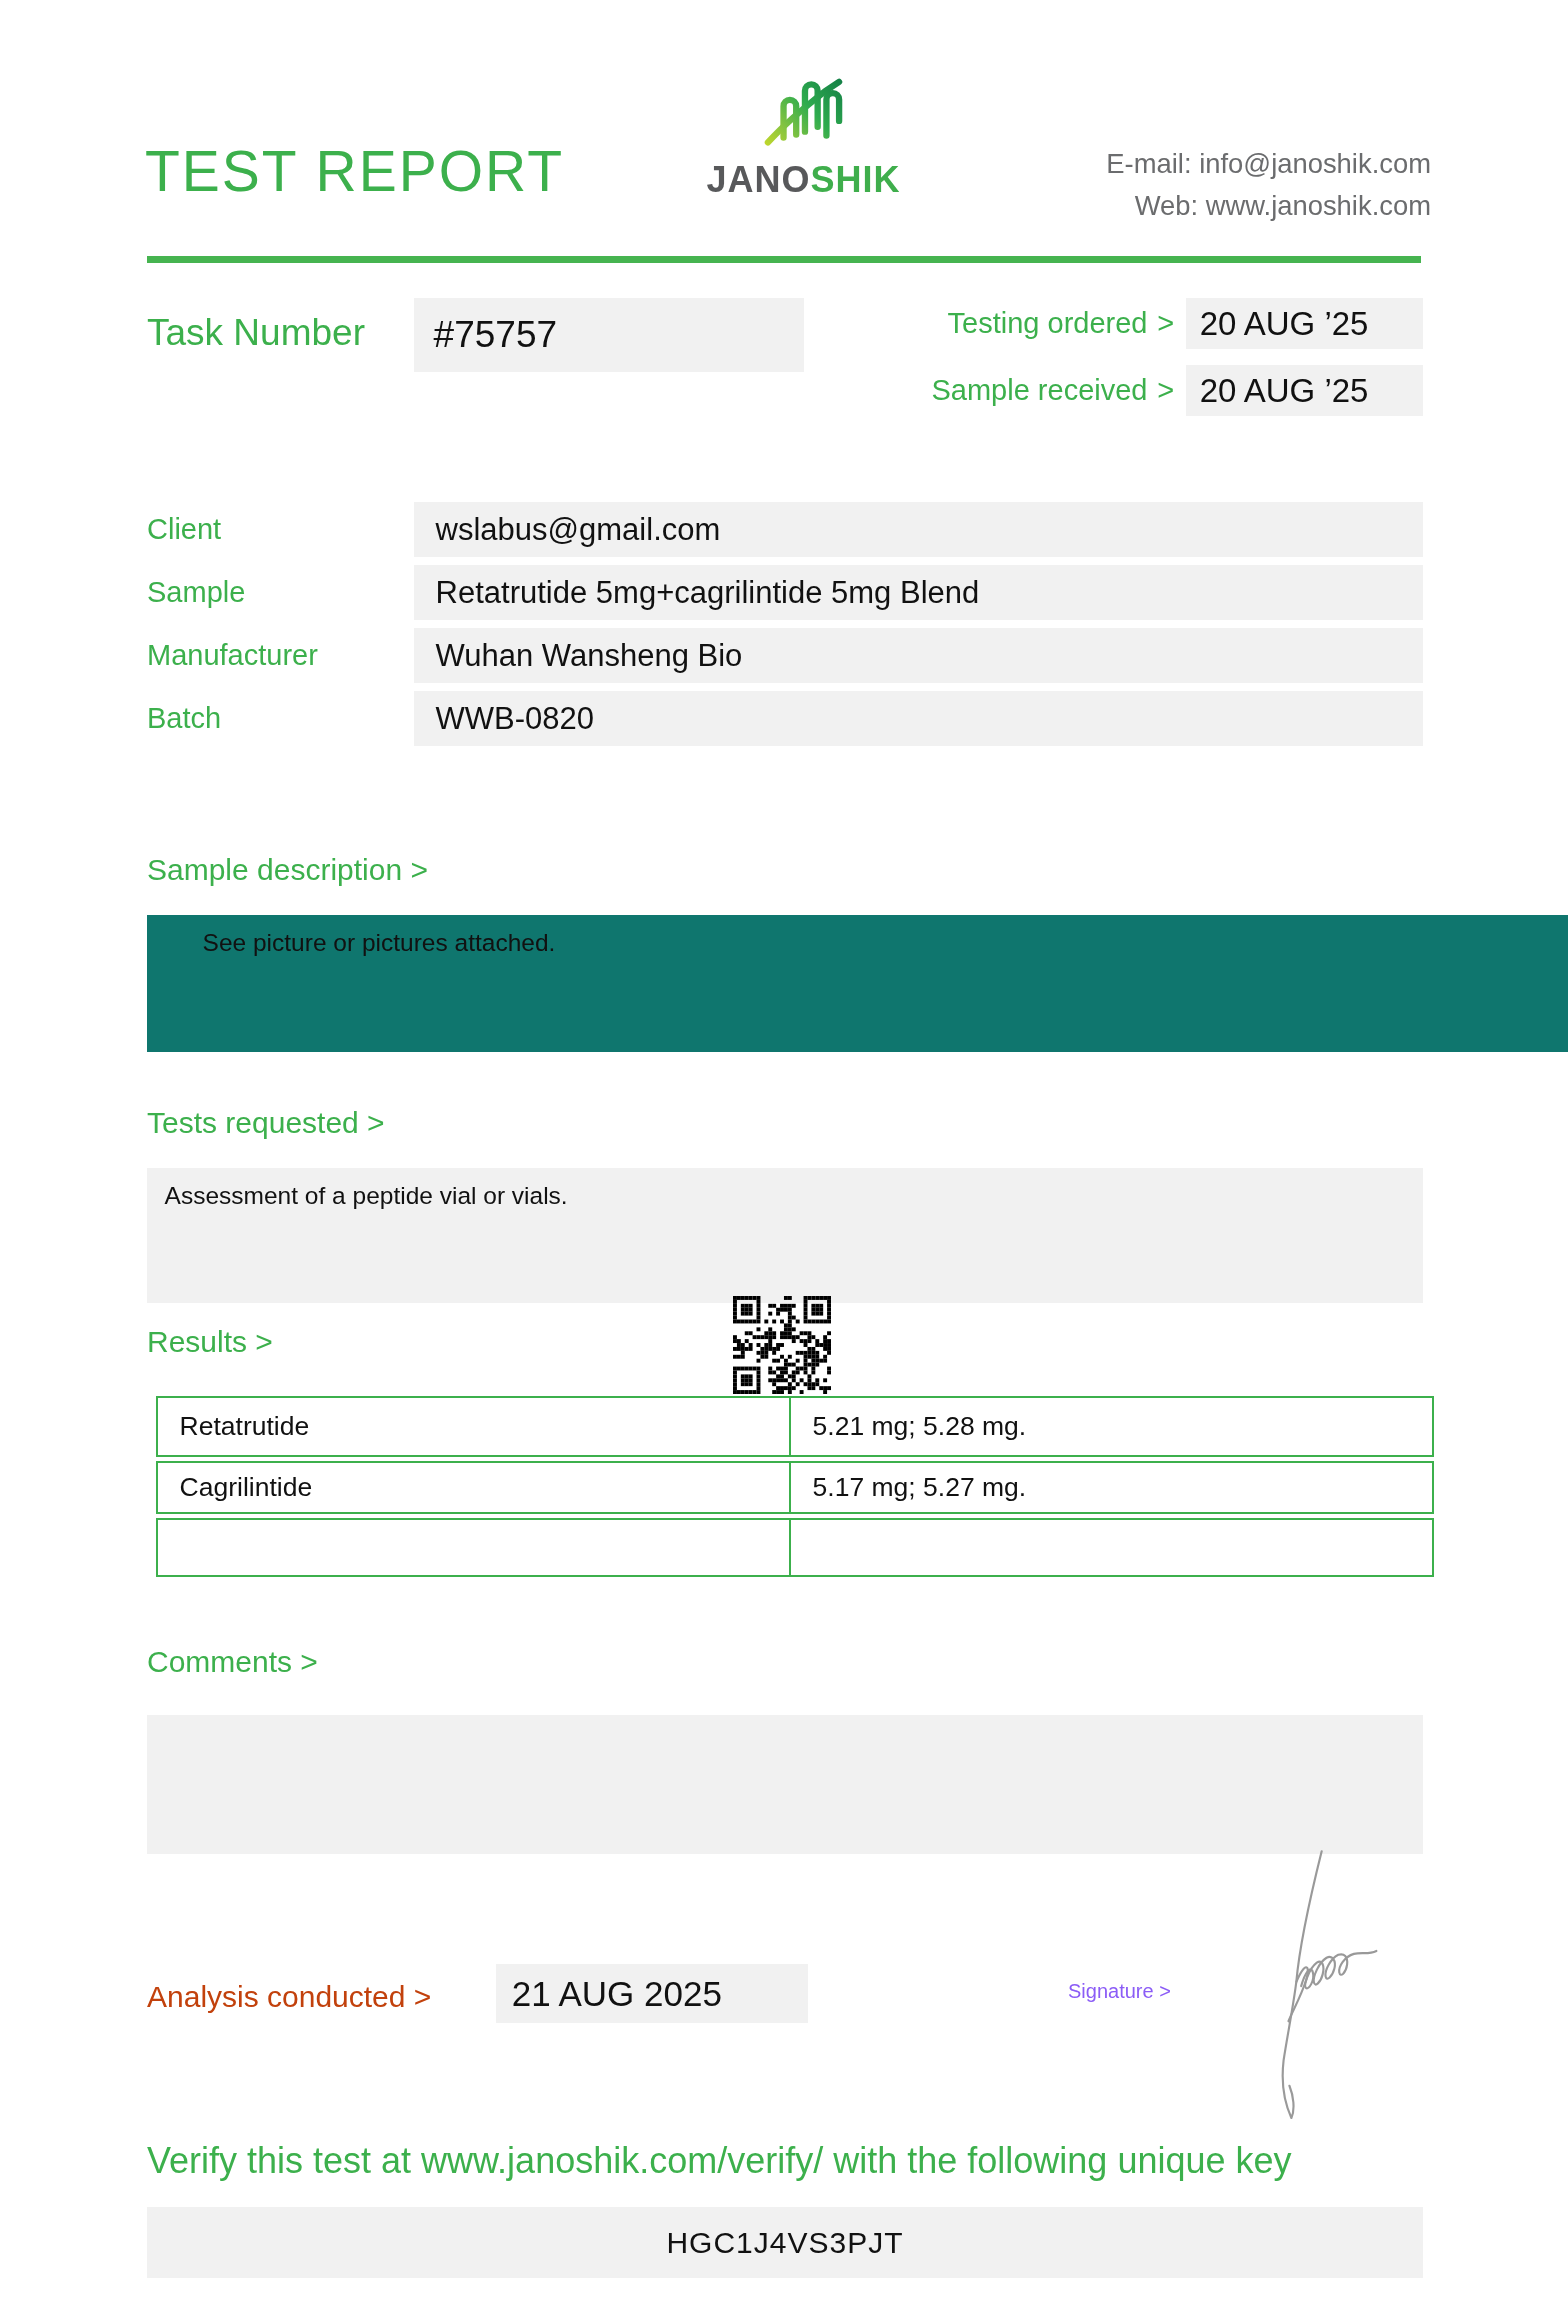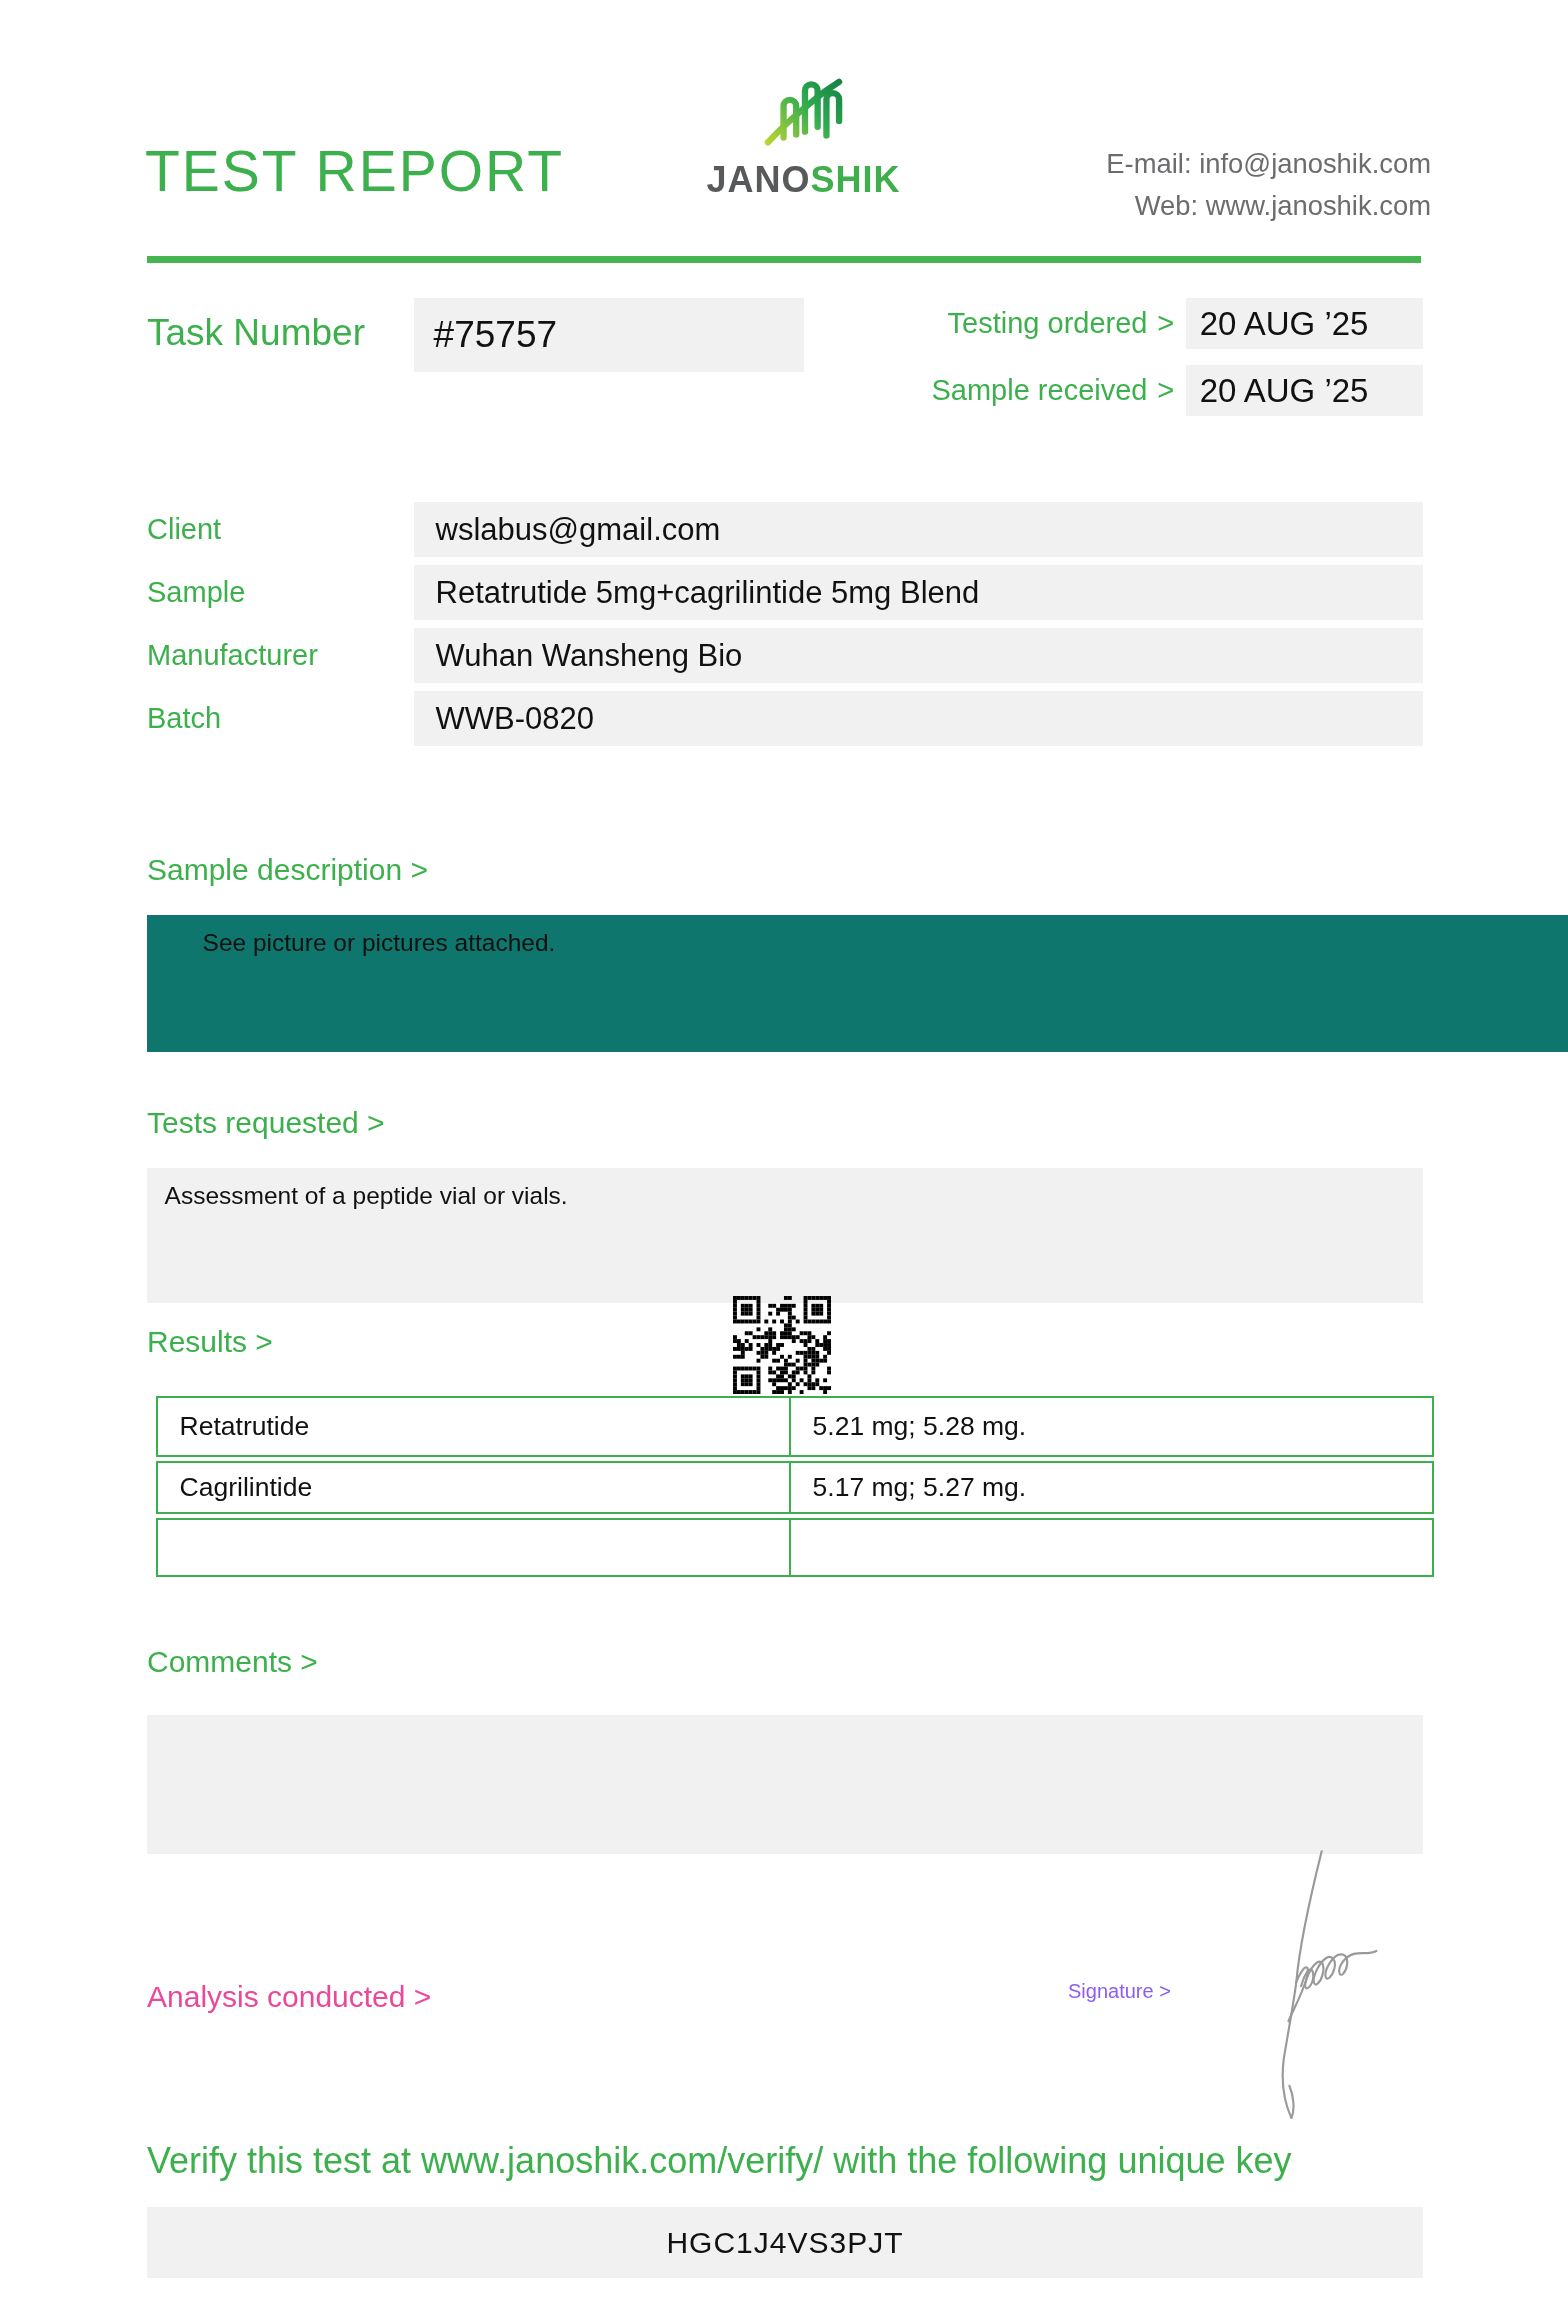--- a/index.html
+++ b/index.html
@@ -50,21 +50,21 @@
   .rtable{left:145px;top:1396px;width:1278px;padding-left:11px;}
   .trow{display:flex;border:2.9px solid #3cb04c;margin-bottom:3.9px;background:#fff;box-sizing:border-box;}
   .trow.r1{height:61px;}
   .trow.r2{height:53px;}
   .trow.r3{height:59px;}
   .tcell{display:flex;align-items:center;font-size:26.5px;color:#111;padding-left:21.6px;box-sizing:border-box;}
   .tcell.c1{flex:0 0 633px;border-right:2.9px solid #3cb04c;}
   .tcell.c2{flex:1;}
 
   
-  .analysis-label{left:147px;top:1980px;font-size:30px;color:#ec4899;}
+  .analysis-label{left:147px;top:1980px;font-size:30px;color:#c2410c;}
   .analysis-box{left:496px;top:1964px;width:312px;height:59px;background:#f1f1f1;}
   .analysis-box span{display:block;font-size:35px;line-height:59px;padding-left:15.7px;color:#111;}
   .sig-label{left:1068px;top:1980px;font-size:20px;color:#8b5cf6;}
   .sig-svg{left:1266px;top:1843px;}
   .verify{left:147px;top:2139px;width:1323px;font-size:36px;color:#3cb04c;white-space:nowrap;line-height:1.2;}
   .key-box{left:147px;top:2207px;width:1276px;height:71px;background:#f1f1f1;}
   .key-box span{display:block;text-align:center;font-size:30px;line-height:71px;color:#111;letter-spacing:1px;}
 </style>
 </head>
 <body>
@@ -473,20 +473,23 @@
       <div class="tcell c2"></div>
     </div>
   </div>
 
   <div class="abs sec-heading h-comments">Comments &gt;</div>
   <div class="abs b-comments">
     <span class="boxtext"></span>
   </div>
 
   <div class="abs analysis-label">Analysis conducted &gt;</div>
+  <div class="abs analysis-box">
+    <span>21 AUG 2025</span>
+  </div>
   <div class="abs sig-label">Signature &gt;</div>
 
   <div class="abs sig-svg">
     <svg width="127" height="294" viewBox="0 0 130 300" fill="none">
       <g stroke="#8f8f8f" stroke-width="2.2" stroke-linecap="round" stroke-linejoin="round" opacity="0.9">
         <path d="M57,8 C46,52 34,108 31,142 C28,166 22,196 18,222 C15,248 20,268 26,281 C30,272 28,258 24,248"></path>
         <path d="M31,142 C40,120 46,124 41,140 C36,156 28,170 23,182"></path>
         <path d="M36,146 C40,132 46,124 48,132 C50,140 44,150 41,148 C38,146 44,128 52,122 C58,118 60,126 58,134 C56,142 50,148 49,142 C48,136 54,122 62,117 C68,114 72,120 70,128 C68,136 62,142 61,136 C60,130 66,118 74,114 C80,112 84,116 83,124 C82,132 76,138 75,132 C74,126 80,116 90,113 C98,111 105,114 113,110"></path>
       </g>
     </svg>

